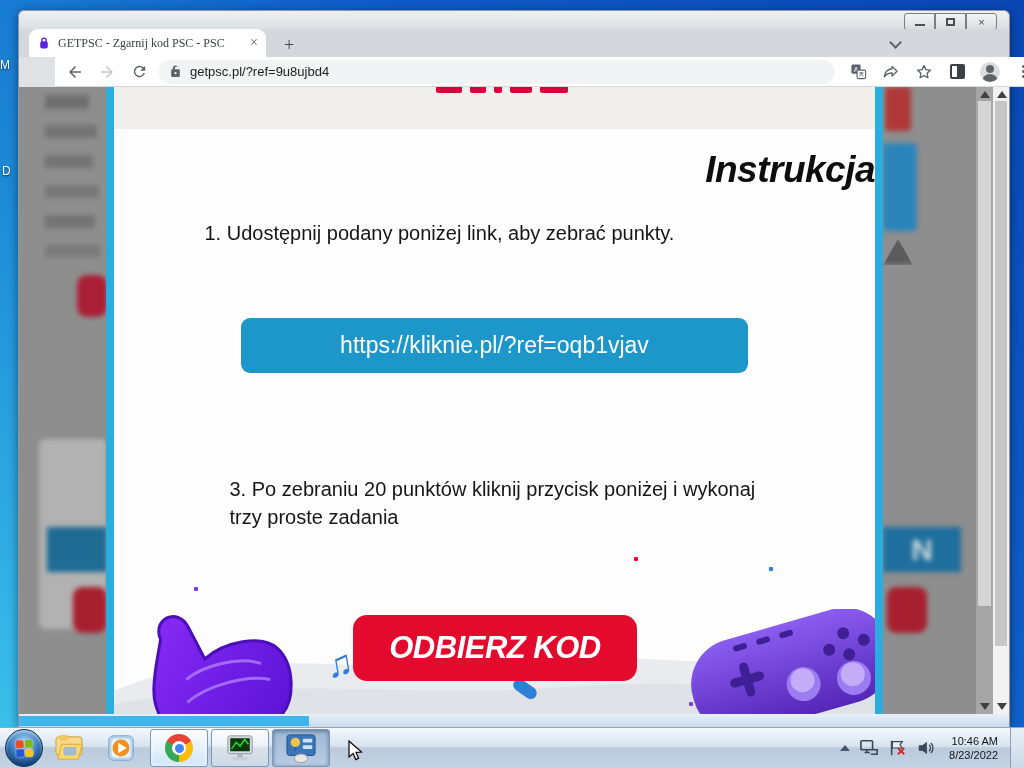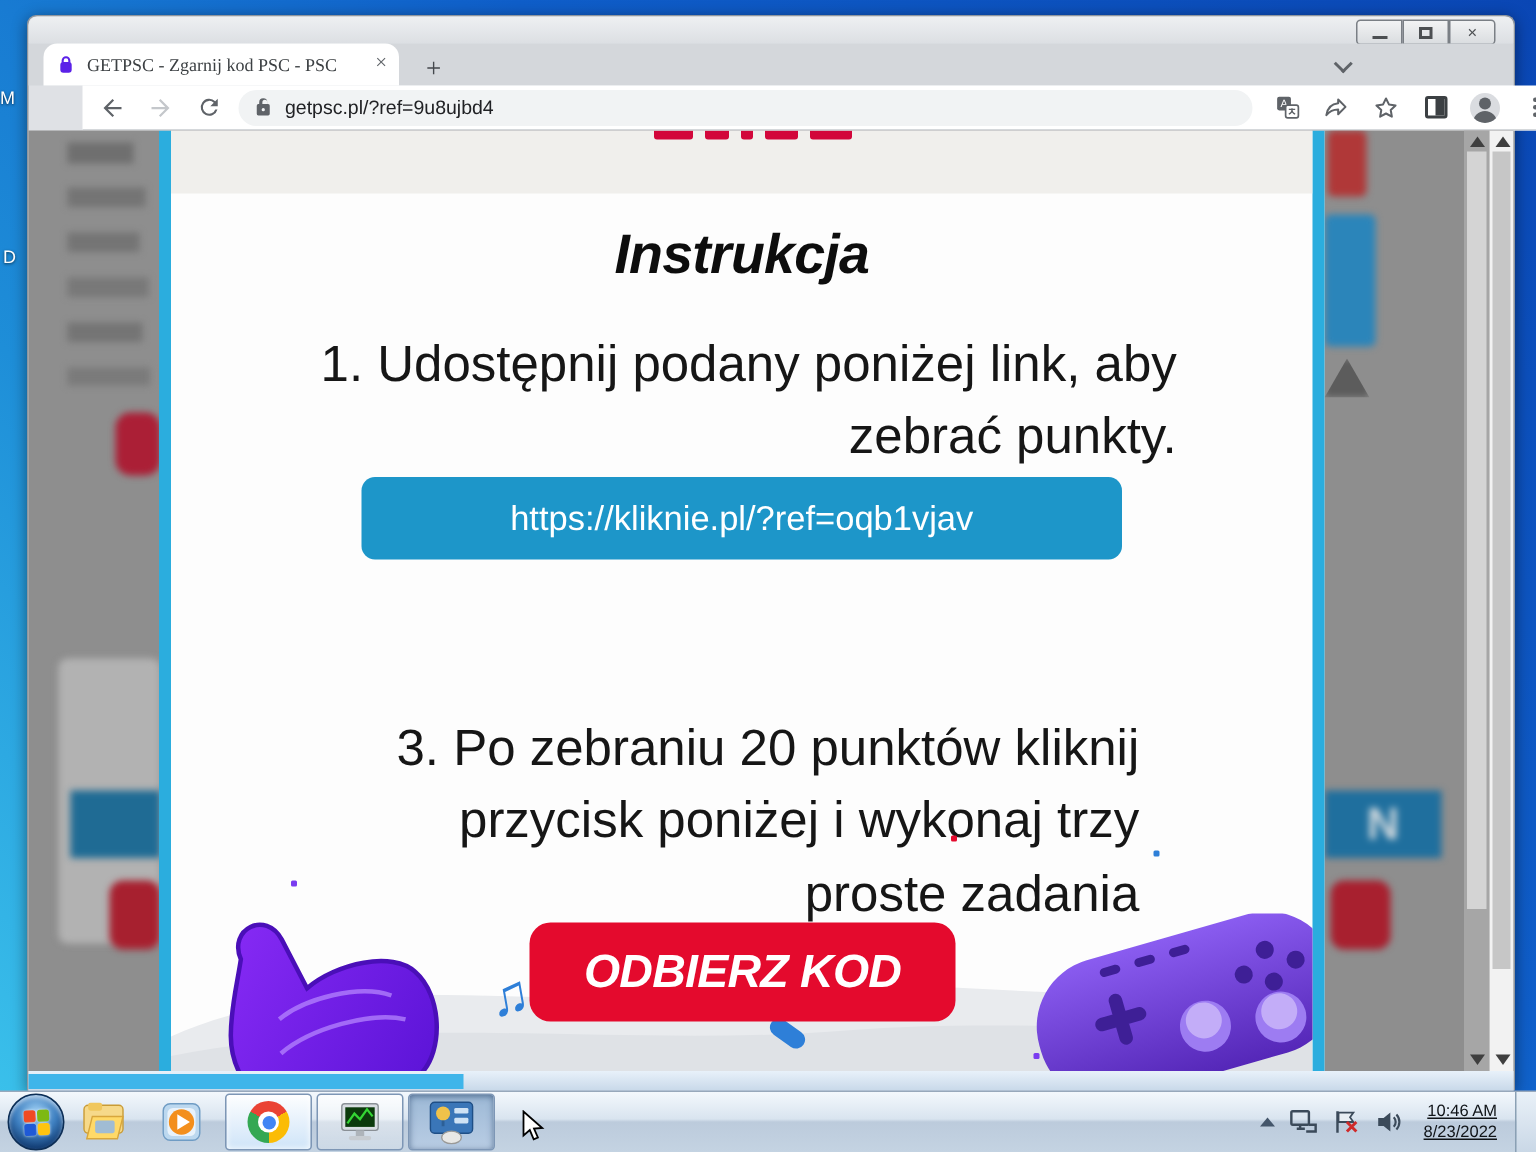--- a/index.html
+++ b/index.html
@@ -53,24 +53,24 @@
   .dots i { width:3px; height:3px; border-radius:50%; background:#5f6368; }
 
   
   #content { position:absolute; left:0; top:76px; width:990px; height:627px; background:#8e8e8e; overflow:hidden; }
   .rem { position:absolute; filter:blur(2.5px); }
 
   #modal { position:absolute; left:87px; top:0; width:777px; height:627px; background:#fdfdfd;
            border-left:8px solid #2badde; border-right:8px solid #2badde; overflow:hidden; }
   #modal-topstrip { position:absolute; left:0; top:0; width:100%; height:42px; background:#f0efec; }
   .reddash { position:absolute; top:0; height:6px; background:#d2063a; border-radius:0 0 2px 2px; }
-  #modal-heading { position:absolute; left:0; top:62px; width:100%; text-align:center;
+  #modal-heading { position:absolute; left:0; top:62px; width:100%; text-align:right;
                    font-size:37px; font-weight:800; font-style:italic; color:#0d0d0d; letter-spacing:-.5px; }
-  .step { position:absolute; left:50%; transform:translateX(-50%); text-align:right;
-          font-size:34px; color:#161616; line-height:1.42; }
+  .step { position:absolute; left:50%; transform:translateX(-50%); text-align:left;
+          font-size:20px; color:#161616; line-height:1.42; }
   #step1 { top:132px; width:580px; }
   #step2 { top:298px; width:580px; }
   #step3 { top:388px; width:530px; }
   #linkbox { position:absolute; left:127px; top:231px; width:507px; height:55px; background:#1d96c9;
              border-radius:9px; display:flex; align-items:center; justify-content:center;
              color:#fff; font-size:23px; }
   #cta { position:absolute; left:239px; top:528px; width:284px; height:66px; background:#e40a2d;
          border:none; border-radius:14px; color:#fff; font-size:31px; font-weight:800; font-style:italic;
          letter-spacing:-.5px; display:flex; align-items:center; justify-content:center; }
   #wave { position:absolute; left:0; bottom:0; width:100%; height:95px; }
@@ -107,21 +107,21 @@
   .tb-btn { height:38px; display:flex; align-items:center; justify-content:center; }
   .tb-pin { width:52px; }
   .tb-open { width:58px; border:1px solid #7d96b5; border-radius:3px; margin-left:3px;
              background:linear-gradient(rgba(255,255,255,.75),rgba(255,255,255,.15)); }
   .tb-active { background:linear-gradient(#fdfeff,#cfe4f8); box-shadow:inset 0 0 4px #fff; }
   .tb-pressed { background:linear-gradient(#9db9d6,#b9cde4); box-shadow:inset 0 1px 4px rgba(20,50,90,.55); }
 
   #tray { margin-left:auto; display:flex; align-items:center; gap:9px; padding-right:8px; }
   #tray-chevron { width:0; height:0; border-left:5px solid transparent; border-right:5px solid transparent;
                   border-bottom:6px solid #44566b; }
-  #clock { text-align:right; font-size:11px; color:#101418; line-height:1.3; padding:0 4px;text-decoration:underline; }
+  #clock { text-align:right; font-size:11px; color:#101418; line-height:1.3; padding:0 4px; }
   #showdesk { width:14px; height:41px; border-left:1px solid #8aa0b4; background:linear-gradient(#e9f1f8,#c9d7e6); }
 
   #cursor { position:absolute; left:348px; top:740px; z-index:99; }
 </style>
 </head>
 <body>
 
 <div id="stage">
   <div class="streak"></div>
   <div class="desk-label" style="left:0;top:58px;">M</div>

